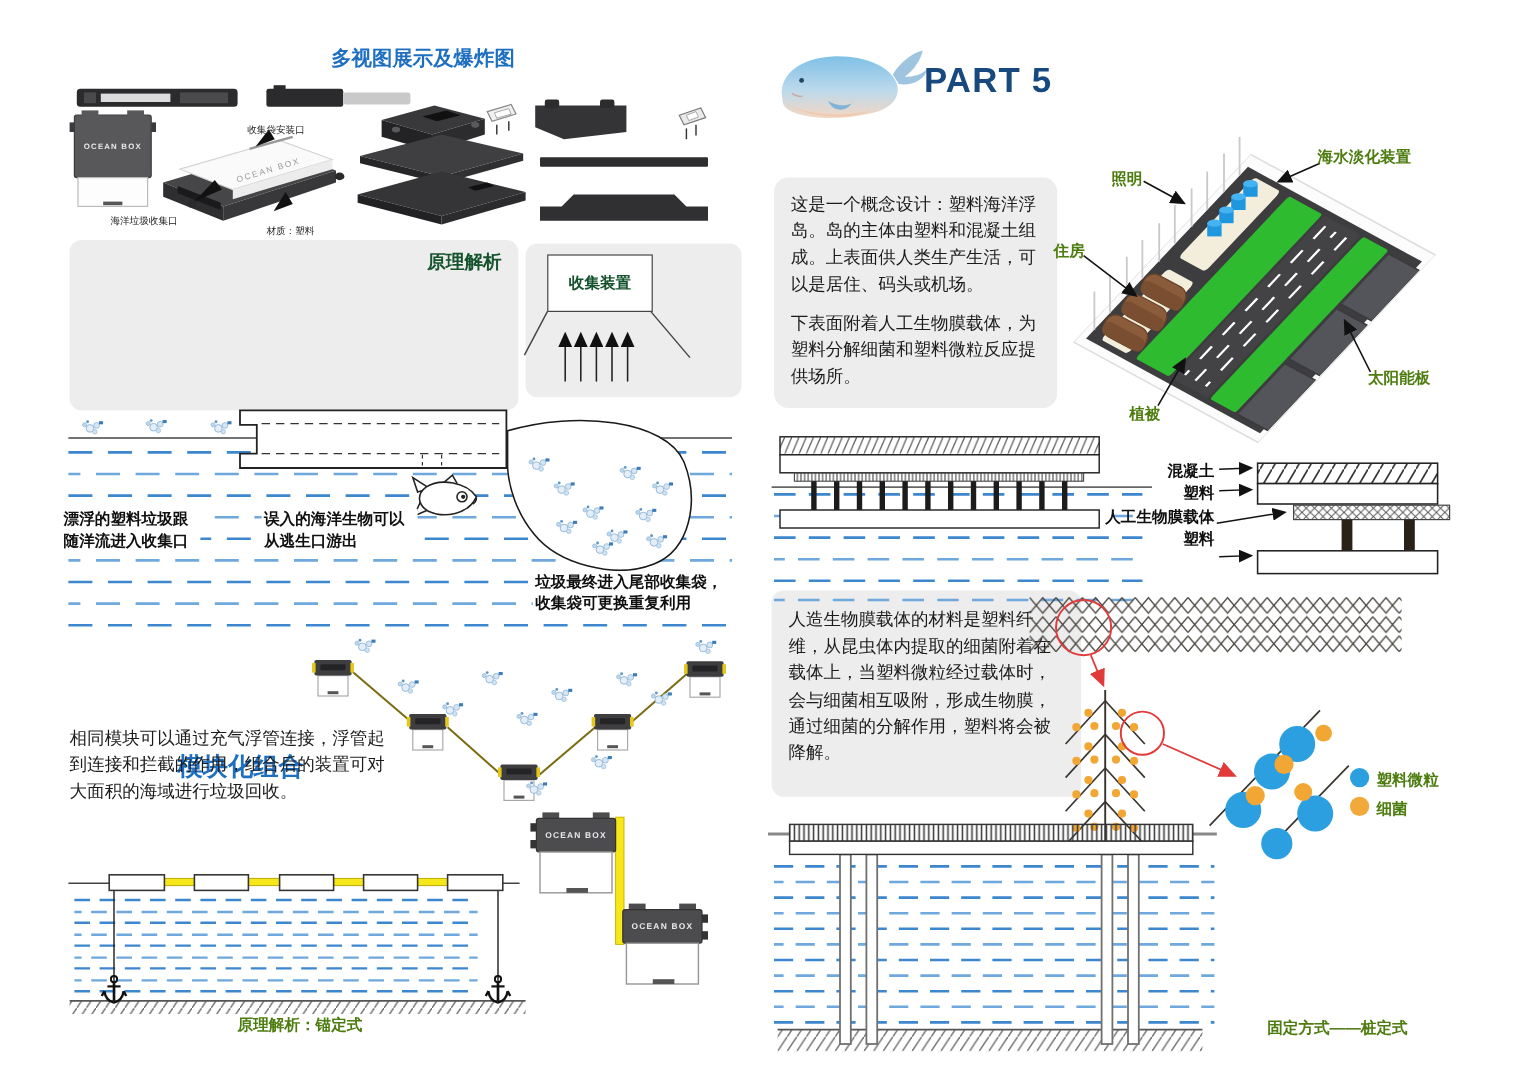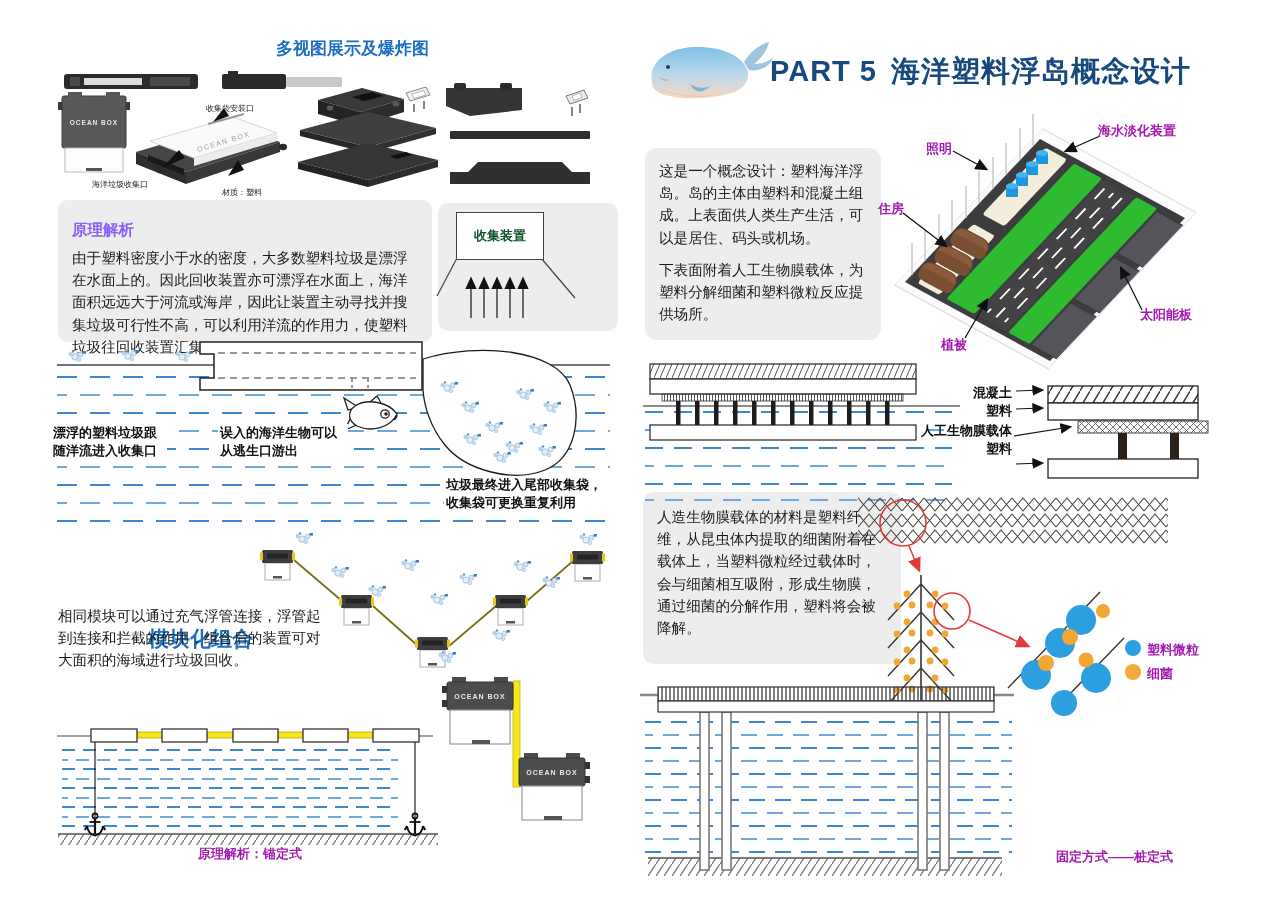--- a/index.html
+++ b/index.html
@@ -1,44 +1,43 @@
 <!DOCTYPE html>
 <html><head>
 <meta charset="utf-8">
 <style>
   html,body{margin:0;padding:0;background:#fff;}
   .page{position:relative;width:1280px;height:905px;background:#fff;overflow:hidden;
         font-family:"Liberation Sans",sans-serif;}
   svg.gfx{position:absolute;left:0;top:0;z-index:2;pointer-events:none;}
   .panel{position:absolute;background:#ededed;border-radius:10px;z-index:1;box-sizing:border-box;}
-  .panel h3{text-align:left;color:#8b5cf6;font:700 15.5px "Liberation Sans",sans-serif;margin:16px 0 6px;}
+  .panel h3{text-align:right;color:#14532d;font:700 15.5px "Liberation Sans",sans-serif;margin:4px 0 6px;}
   .panel p{margin:0;font:400 14.6px/1.52 "Liberation Serif",serif;color:#1b1b1b;}
   .panel p + p{margin-top:10px;}
   .blue-title{position:absolute;color:#1e6fc0;font:700 17px "Liberation Sans",sans-serif;z-index:3;}
-  .lbl{position:absolute;font:700 13px/1.35 "Liberation Sans",sans-serif;color:#a21caf;z-index:3;white-space:nowrap;}
+  .lbl{position:absolute;font:700 13px/1.35 "Liberation Sans",sans-serif;color:#4d7c0f;z-index:3;white-space:nowrap;}
   .water-lbl{position:absolute;font:700 13px/1.38 "Liberation Sans",sans-serif;color:#101010;
              background:#fff;padding:0 2px;z-index:3;}
   .tag{position:absolute;font:400 8px/1.2 "Liberation Sans",sans-serif;color:#1a1a1a;z-index:3;white-space:nowrap;margin-top:11px;}
   .boxtext{position:absolute;display:flex;align-items:center;justify-content:center;z-index:3;
            color:#e8e8e8;font:700 7px "Liberation Sans",sans-serif;letter-spacing:1px;white-space:nowrap;}
   .part-title{position:absolute;left:770px;top:52px;display:flex;gap:14px;align-items:baseline;
               color:#17497f;font:700 29px "Liberation Sans",sans-serif;z-index:3;letter-spacing:1px;}
   .collector-box{position:absolute;left:456px;top:212px;width:86px;height:46px;background:#fff;
                  border:1.5px solid #444;display:flex;align-items:center;justify-content:center;
                  font:600 13px "Liberation Sans",sans-serif;color:#14532d;z-index:3;}
   .right-lbl{position:absolute;right:268px;text-align:right;font:700 13px/1.2 "Liberation Sans",sans-serif;color:#101010;z-index:3;white-space:nowrap;}
 </style>
 </head>
 <body>
 
 <div class="page">
 
   <div class="panel" style="left:58px;top:200px;width:374px;height:142px;padding:4px 14px;">
     <h3>原理解析</h3>
-    <p>由于塑料密度小于水的密度，大多数塑料垃圾是漂浮在水面上的。因此回收装置亦可漂浮在水面上，海洋面积远远大于河流或海岸，因此让装置主动寻找并搜集垃圾可行性不高，可以利用洋流的作用力，使塑料垃圾往回收装置汇集。</p>
   </div>
 
   <div class="panel" style="left:438px;top:203px;width:180px;height:128px;"></div>
 
   <div class="panel" style="left:645px;top:148px;width:236px;height:192px;padding:12px 14px;border-radius:12px;">
     <p>这是一个概念设计：塑料海洋浮岛。岛的主体由塑料和混凝土组成。上表面供人类生产生活，可以是居住、码头或机场。</p>
     <p>下表面附着人工生物膜载体，为塑料分解细菌和塑料微粒反应提供场所。</p>
   </div>
 
   <div class="panel" style="left:643px;top:492px;width:258px;height:172px;padding:14px 14px;">
@@ -534,21 +533,20 @@
   <div style="position:absolute;left:58px;top:606px;width:268px;z-index:3;
               font:400 14.6px/1.5 'Liberation Serif',serif;color:#1b1b1b;">相同模块可以通过充气浮管连接，浮管起到连接和拦截的作用，组合后的装置可对大面积的海域进行垃圾回收。</div>
 
   <div class="lbl" style="left:198px;top:845px;">原理解析：锚定式</div>
 
   <div class="boxtext" style="left:447px;top:682px;width:66px;height:28px;">OCEAN BOX</div>
   <div class="boxtext" style="left:519px;top:758px;width:66px;height:28px;">OCEAN BOX</div>
 
   <div class="part-title">
     <span>PART 5</span>
-    <span>海洋塑料浮岛概念设计</span>
   </div>
 
   <div class="lbl" style="left:926px;top:140px;">照明</div>
   <div class="lbl" style="left:1098px;top:122px;">海水淡化装置</div>
   <div class="lbl" style="left:878px;top:200px;">住房</div>
   <div class="lbl" style="left:941px;top:336px;">植被</div>
   <div class="lbl" style="left:1140px;top:306px;">太阳能板</div>
 
   <div class="right-lbl" style="top:385px;">混凝土</div>
   <div class="right-lbl" style="top:403px;">塑料</div>

